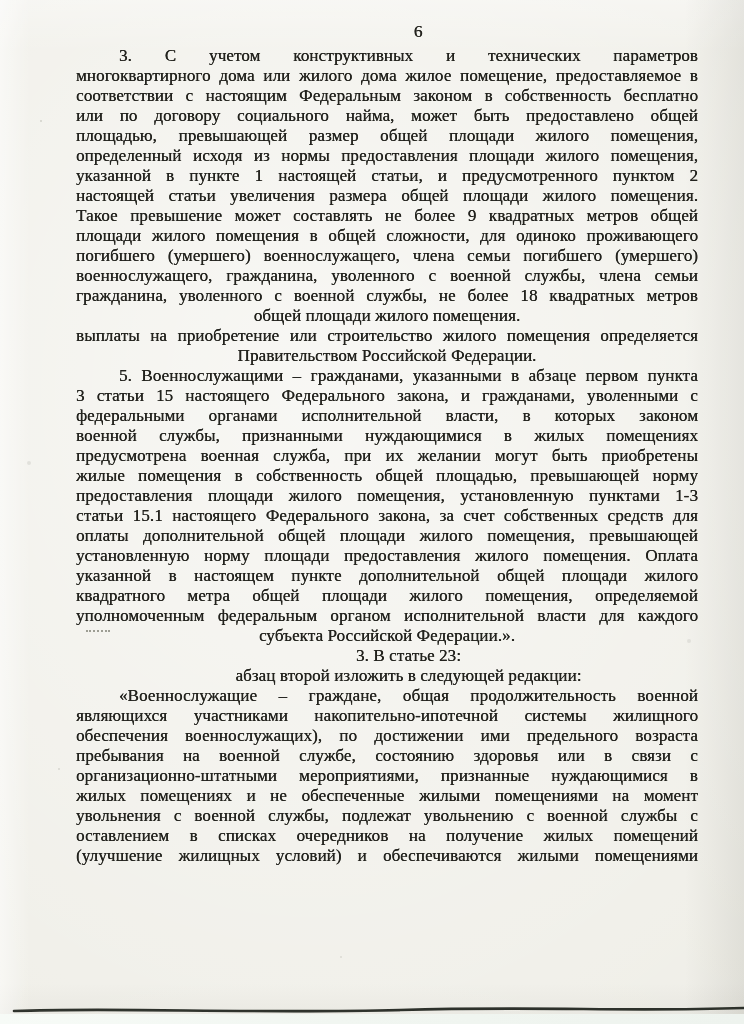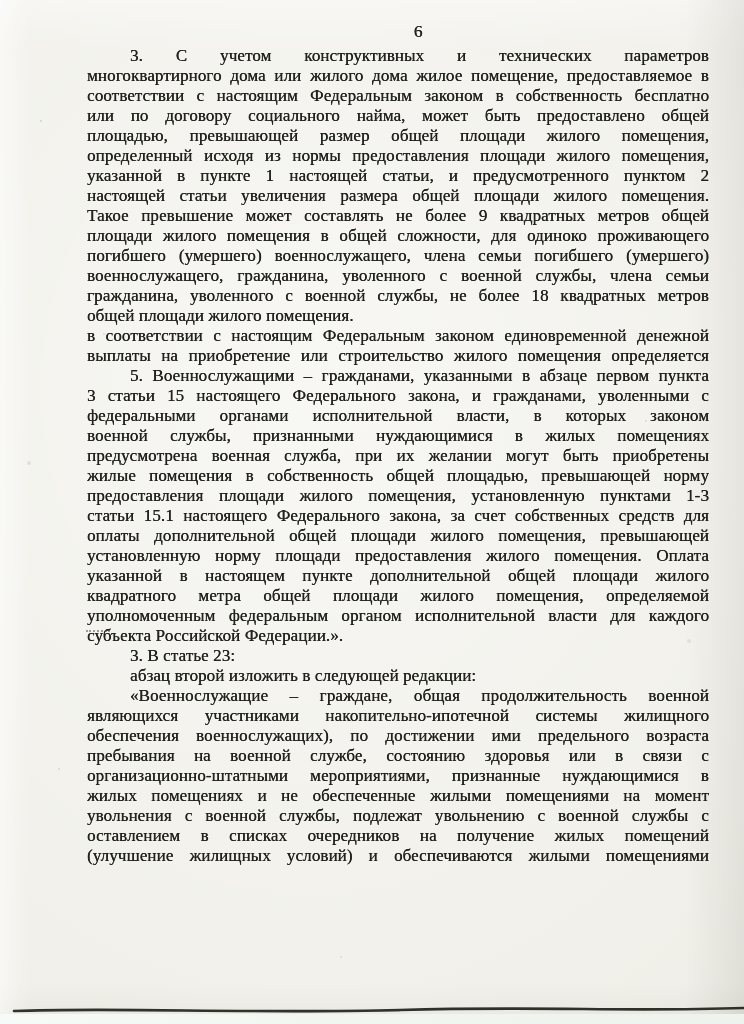--- a/index.html
+++ b/index.html
@@ -22,31 +22,31 @@
   .page-number {
     position: absolute;
     top: 20px; left: 92px; width: 652px;
     text-align: center;
     font-size: 17.5px;
     line-height: 22px;
     text-shadow: 0.25px 0 0 currentColor;
   }
   .text-block {
     position: absolute;
-    left: 87px; top: 46px; width: 622px;
+    left: 76px; top: 46px; width: 622px;
     font-size: 17px;
     line-height: 20px;
     letter-spacing: 0.1px;
     text-shadow: 0.25px 0 0 currentColor;
   }
   .paragraph { margin: 0; }
   .line {
     height: 20px;
     overflow: hidden;
-    text-align: left;
+    text-align: center;
   }
   .line.just {
     text-align: justify;
     text-align-last: justify;
   }
   .line.indent { text-indent: 43px; }
   .bottom-edge {
     position: absolute;
     left: 0; bottom: 6px;
     width: 744px; height: 16px;
@@ -99,22 +99,22 @@
         <div class="line just">указанной в пункте 1 настоящей статьи, и предусмотренного пунктом 2</div>
         <div class="line just">настоящей статьи увеличения размера общей площади жилого помещения.</div>
         <div class="line just">Такое превышение может составлять не более 9 квадратных метров общей</div>
         <div class="line just">площади жилого помещения в общей сложности, для одиноко проживающего</div>
         <div class="line just">погибшего (умершего) военнослужащего, члена семьи погибшего (умершего)</div>
         <div class="line just">военнослужащего, гражданина, уволенного с военной службы, члена семьи</div>
         <div class="line just">гражданина, уволенного с военной службы, не более 18 квадратных метров</div>
         <div class="line">общей площади жилого помещения.</div>
       </div>
       <div class="paragraph">
-        <div class="line just">в соответствии с настоящим Федеральным законом единовременной денежной</div>
         <div class="line just">выплаты на приобретение или строительство жилого помещения определяется</div>
+        <div class="line">Правительством Российской Федерации.</div>
       </div>
       <div class="paragraph">
         <div class="line just indent">5. Военнослужащими – гражданами, указанными в абзаце первом пункта</div>
         <div class="line just">3 статьи 15 настоящего Федерального закона, и гражданами, уволенными с</div>
         <div class="line just">федеральными органами исполнительной власти, в которых законом</div>
         <div class="line just">военной службы, признанными нуждающимися в жилых помещениях</div>
         <div class="line just">предусмотрена военная служба, при их желании могут быть приобретены</div>
         <div class="line just">жилые помещения в собственность общей площадью, превышающей норму</div>
         <div class="line just">предоставления площади жилого помещения, установленную пунктами 1-3</div>
         <div class="line just">статьи 15.1 настоящего Федерального закона, за счет собственных средств для</div>

